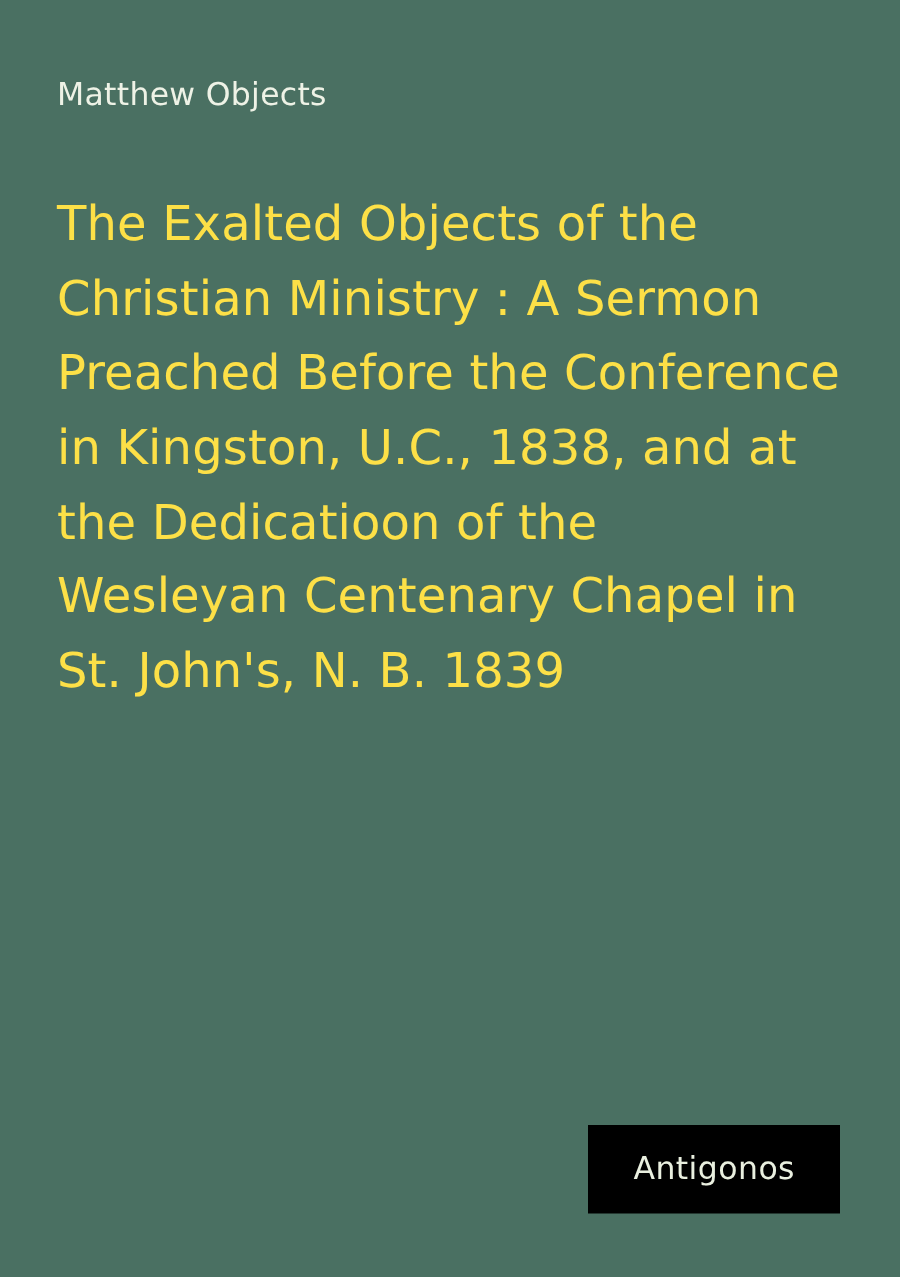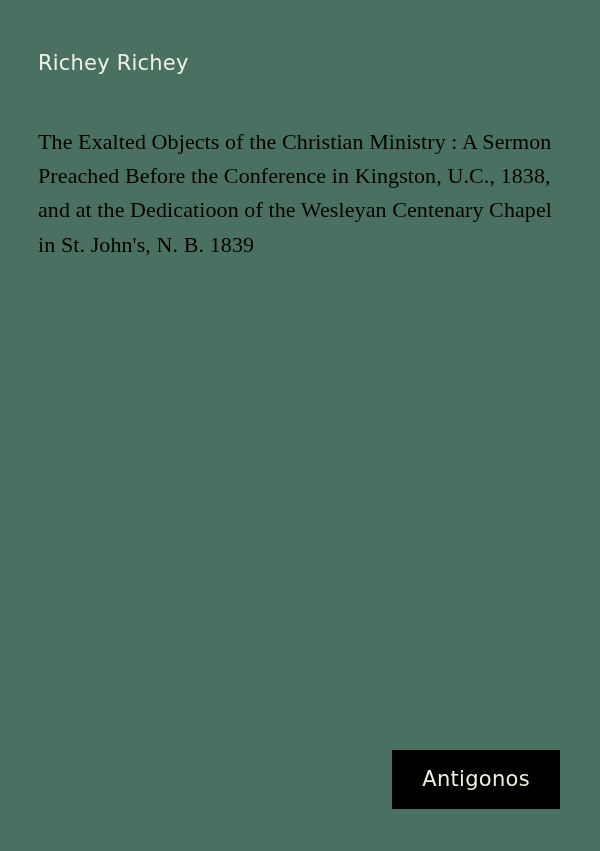--- a/index.html
+++ b/index.html
@@ -31,44 +31,43 @@
   }
   .author-name {
     color: #eef2e6;
     font-size: 21px;
     font-weight: 400;
     letter-spacing: 0.2px;
     line-height: 1.3;
     margin: 8px 0 0 0;
   }
   .book-title {
-    color: #000000;
-    font-size: 22px;
+    color: #fde047;
+    font-size: 32px;
     font-weight: 400;
     line-height: 1.55;
     margin: 48px 0 0 0;
     letter-spacing: 0.1px;
-    font-family: Liberation Serif, serif;
   }
   .publisher-badge {
     position: absolute;
     right: 40px;
     bottom: 42px;
     background: #000000;
     color: #e9efdf;
     font-size: 21px;
     letter-spacing: 0.3px;
     padding: 17px 30px 18px 30px;
     min-width: 150px;
     text-align: center;
     box-sizing: border-box;
   }
 </style>
 </head>
 <body>
 
 <div class="book-cover">
   <div class="cover-inner">
-    <div class="author-name">Richey Richey</div>
+    <div class="author-name">Matthew Objects</div>
     <div class="book-title">The Exalted Objects of the Christian Ministry : A Sermon Preached Before the Conference in Kingston, U.C., 1838, and at the Dedicatioon of the Wesleyan Centenary Chapel in St. John's, N. B. 1839</div>
   </div>
   <div class="publisher-badge">Antigonos</div>
 </div>
 
 </body></html>

